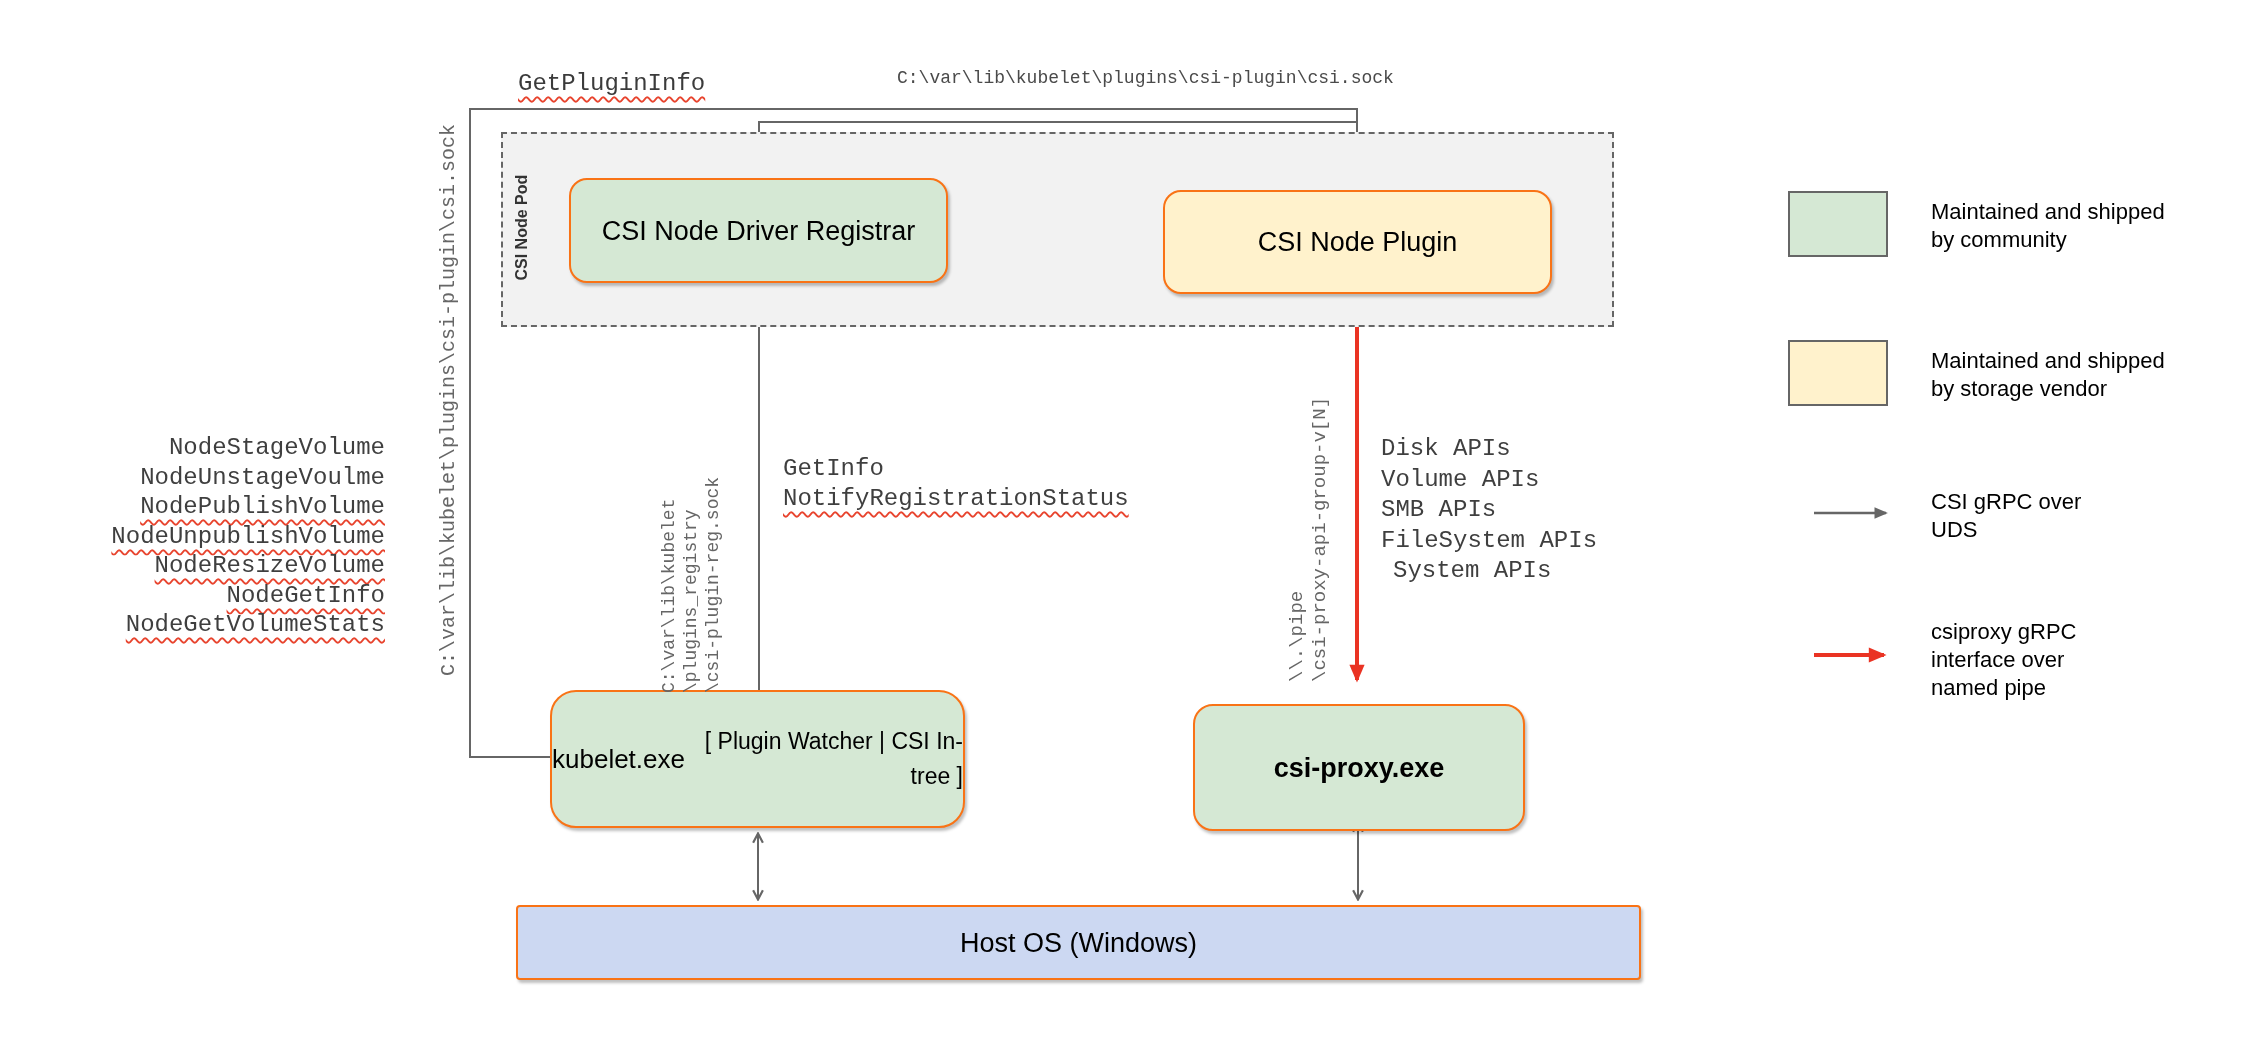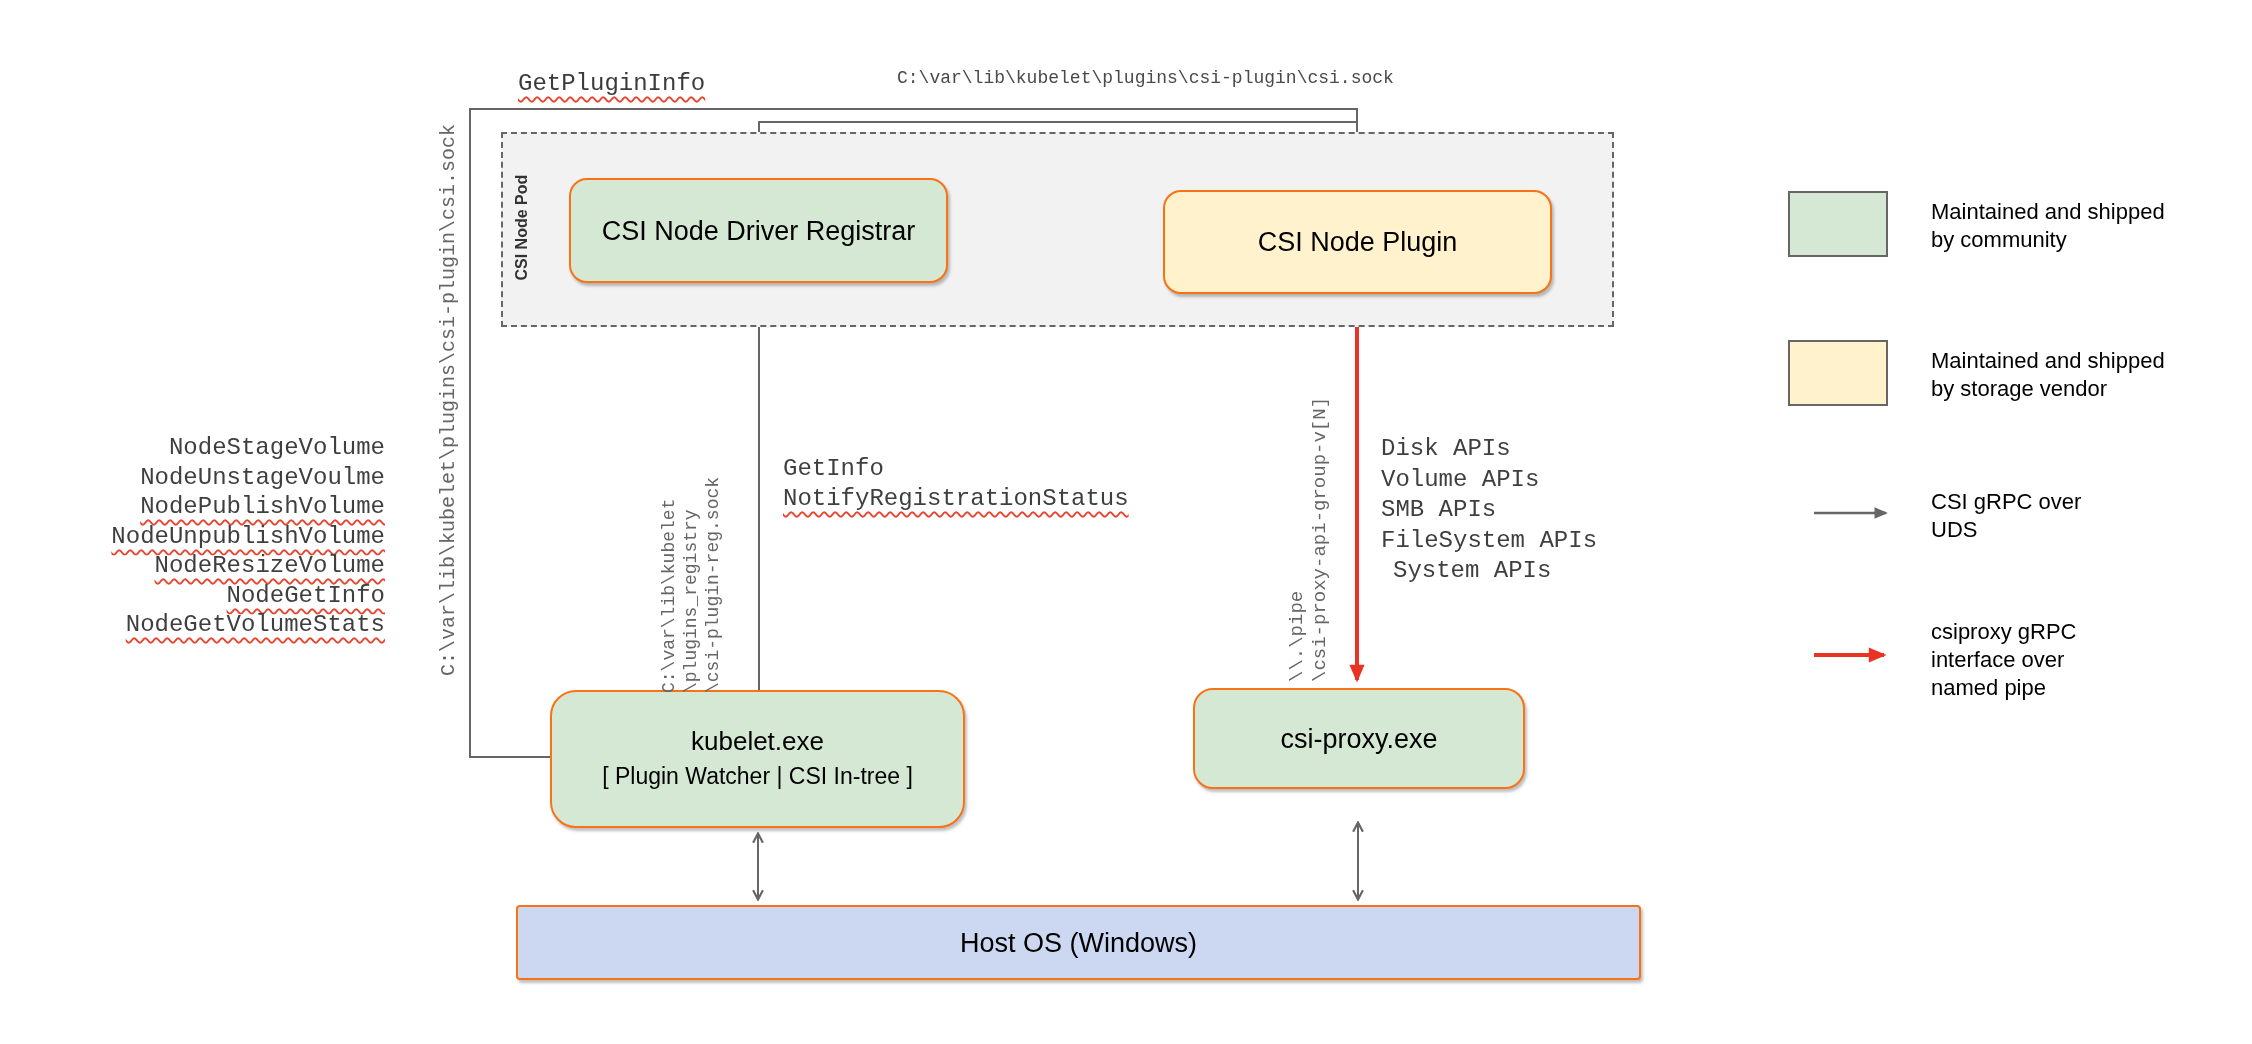--- a/index.html
+++ b/index.html
@@ -73,26 +73,26 @@
   <div class="rot" style="left:469px;top:219px;width:105px;height:18px;font-size:16px;font-weight:700;color:#333;text-align:center;">CSI Node Pod</div>
 
   <div class="box green" style="left:569px;top:178px;width:379px;height:105px;border-radius:18px;">
     <span class="boxlabel">CSI Node Driver Registrar</span>
   </div>
 
   <div class="box yellow" style="left:1163px;top:178px;width:389px;height:104px;border-radius:18px;margin-top:12px;">
     <span class="boxlabel">CSI Node Plugin</span>
   </div>
 
-  <div class="box green" style="left:550px;top:690px;width:415px;height:138px;border-radius:26px;flex-direction:column;">
+  <div class="box green" style="left:550px;top:690px;width:415px;height:138px;border-radius:26px;">
     <span class="boxlabel" style="font-size:26px;line-height:35px;">kubelet.exe</span>
     <span class="boxlabel" style="font-size:23px;line-height:35px;text-align:right;">[ Plugin Watcher | CSI In-tree ]</span>
   </div>
 
-  <div class="box green" style="left:1193px;top:688px;width:332px;height:101px;border-radius:20px;">
+  <div class="box green" style="left:1193px;top:704px;width:332px;height:127px;border-radius:20px;font-weight:bold;">
     <span class="boxlabel">csi-proxy.exe</span>
   </div>
 
   <div class="box blue" style="left:516px;top:905px;width:1125px;height:75px;border-radius:4px;">
     <span class="boxlabel">Host OS (Windows)</span>
   </div>
 
   <div class="mono squiggle" style="position:absolute;left:518px;top:70px;font-size:24px;color:#3b3b3b;">GetPluginInfo</div>
 
   <div class="mono" style="position:absolute;left:897px;top:68px;font-size:18px;color:#4a4a4a;">C:\var\lib\kubelet\plugins\csi-plugin\csi.sock</div>

